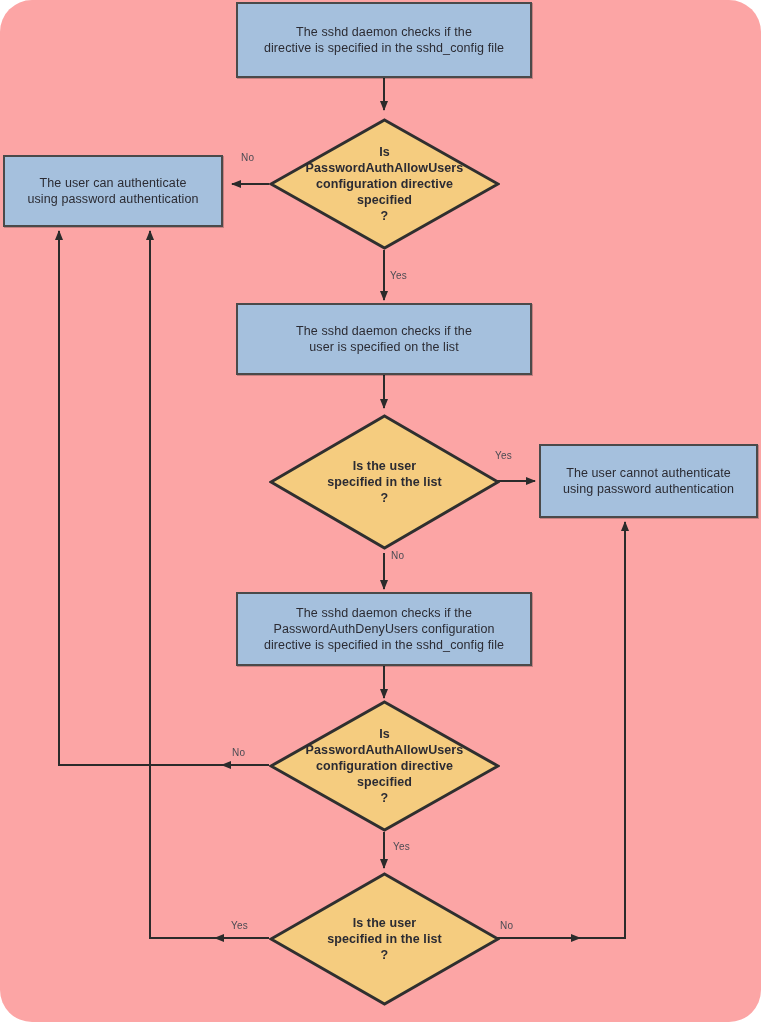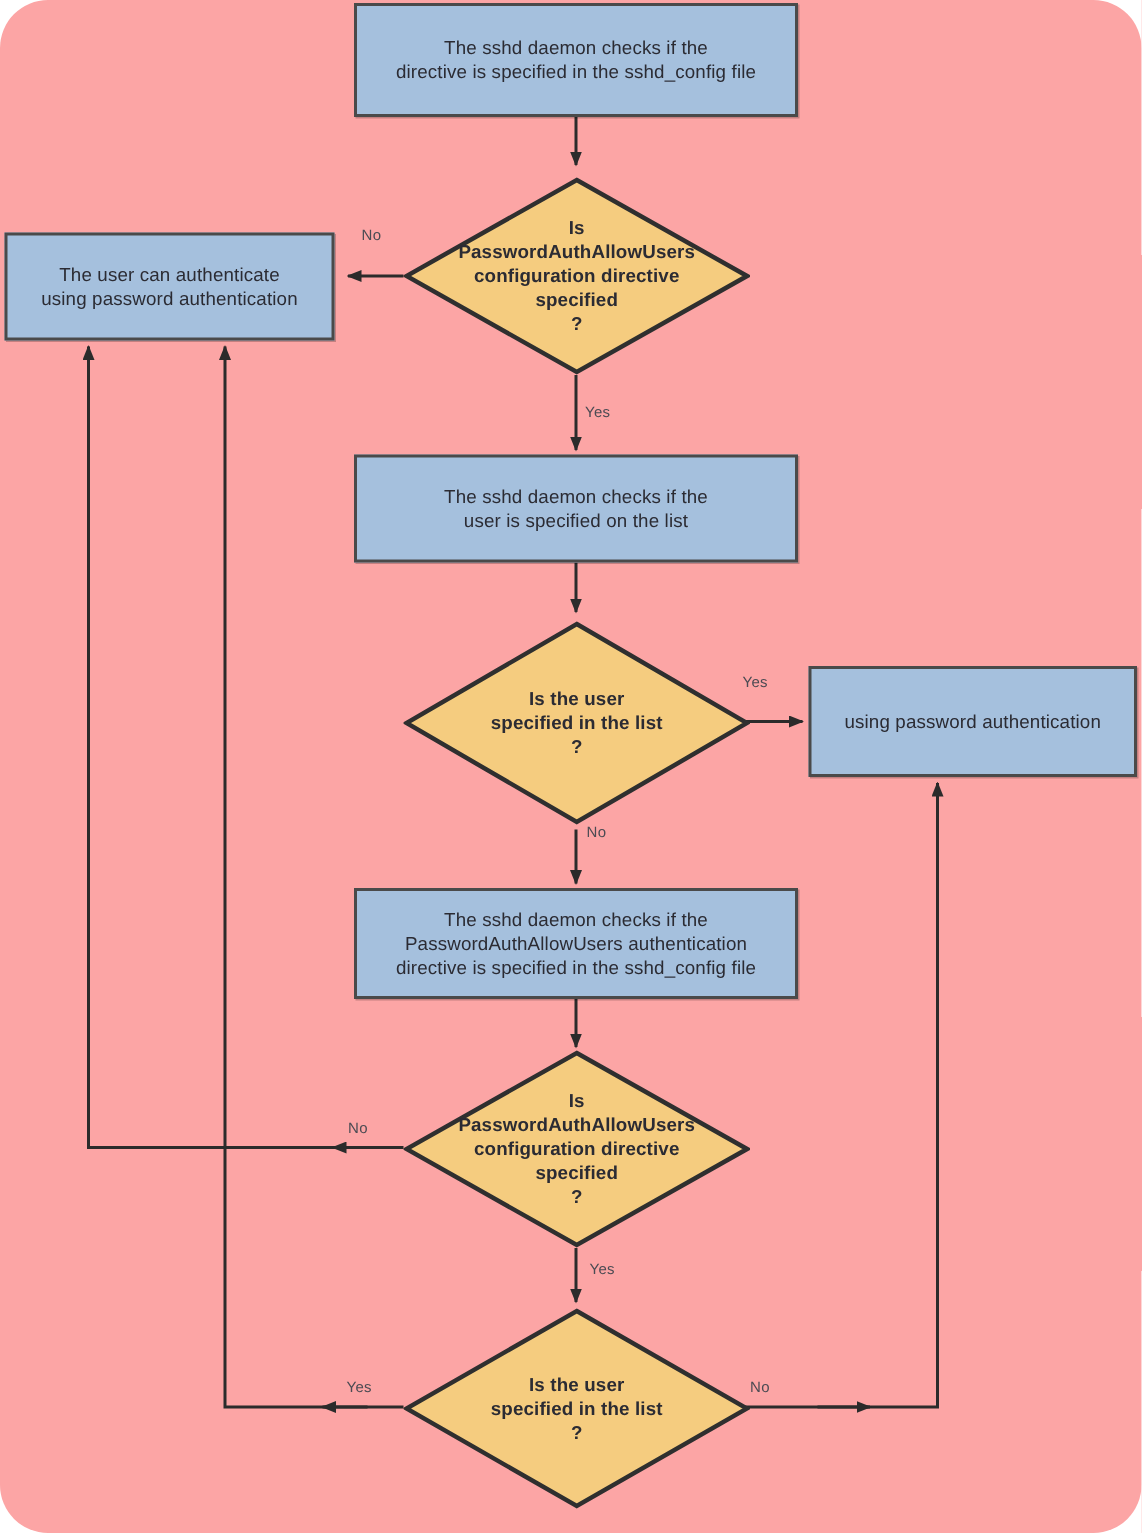--- a/index.html
+++ b/index.html
@@ -153,28 +153,29 @@
     </svg>
     <div class="dia-label">
       <span class="nl">Is the user</span>
       <span class="nl">specified in the list</span>
       <span class="nl">?</span>
     </div>
   </div>
 
   <div class="node proc" style="left:539px; top:444px; width:219px; height:74px;">
     <span class="txt">
+      <span class="nl">The user cannot authenticate</span>
       <span class="nl">using password authentication</span>
     </span>
   </div>
 
   <div class="node proc" style="left:236px; top:592px; width:296px; height:74px;">
     <span class="txt">
       <span class="nl">The sshd daemon checks if the</span>
-      <span class="nl">PasswordAuthAllowUsers authentication</span>
+      <span class="nl">PasswordAuthDenyUsers configuration</span>
       <span class="nl">directive is specified in the sshd_config file</span>
     </span>
   </div>
 
   <div class="dia-wrap" style="left:269px; top:700px; width:231px; height:132px;">
     <svg class="dia-shape" viewBox="0 0 231 132" preserveAspectRatio="none">
       <polygon points="115.5,2 229,66 115.5,130 2,66" fill="#f5cc7f" stroke="#2f2f2f" stroke-width="3"></polygon>
     </svg>
     <div class="dia-label">
       <span class="nl">Is</span>

